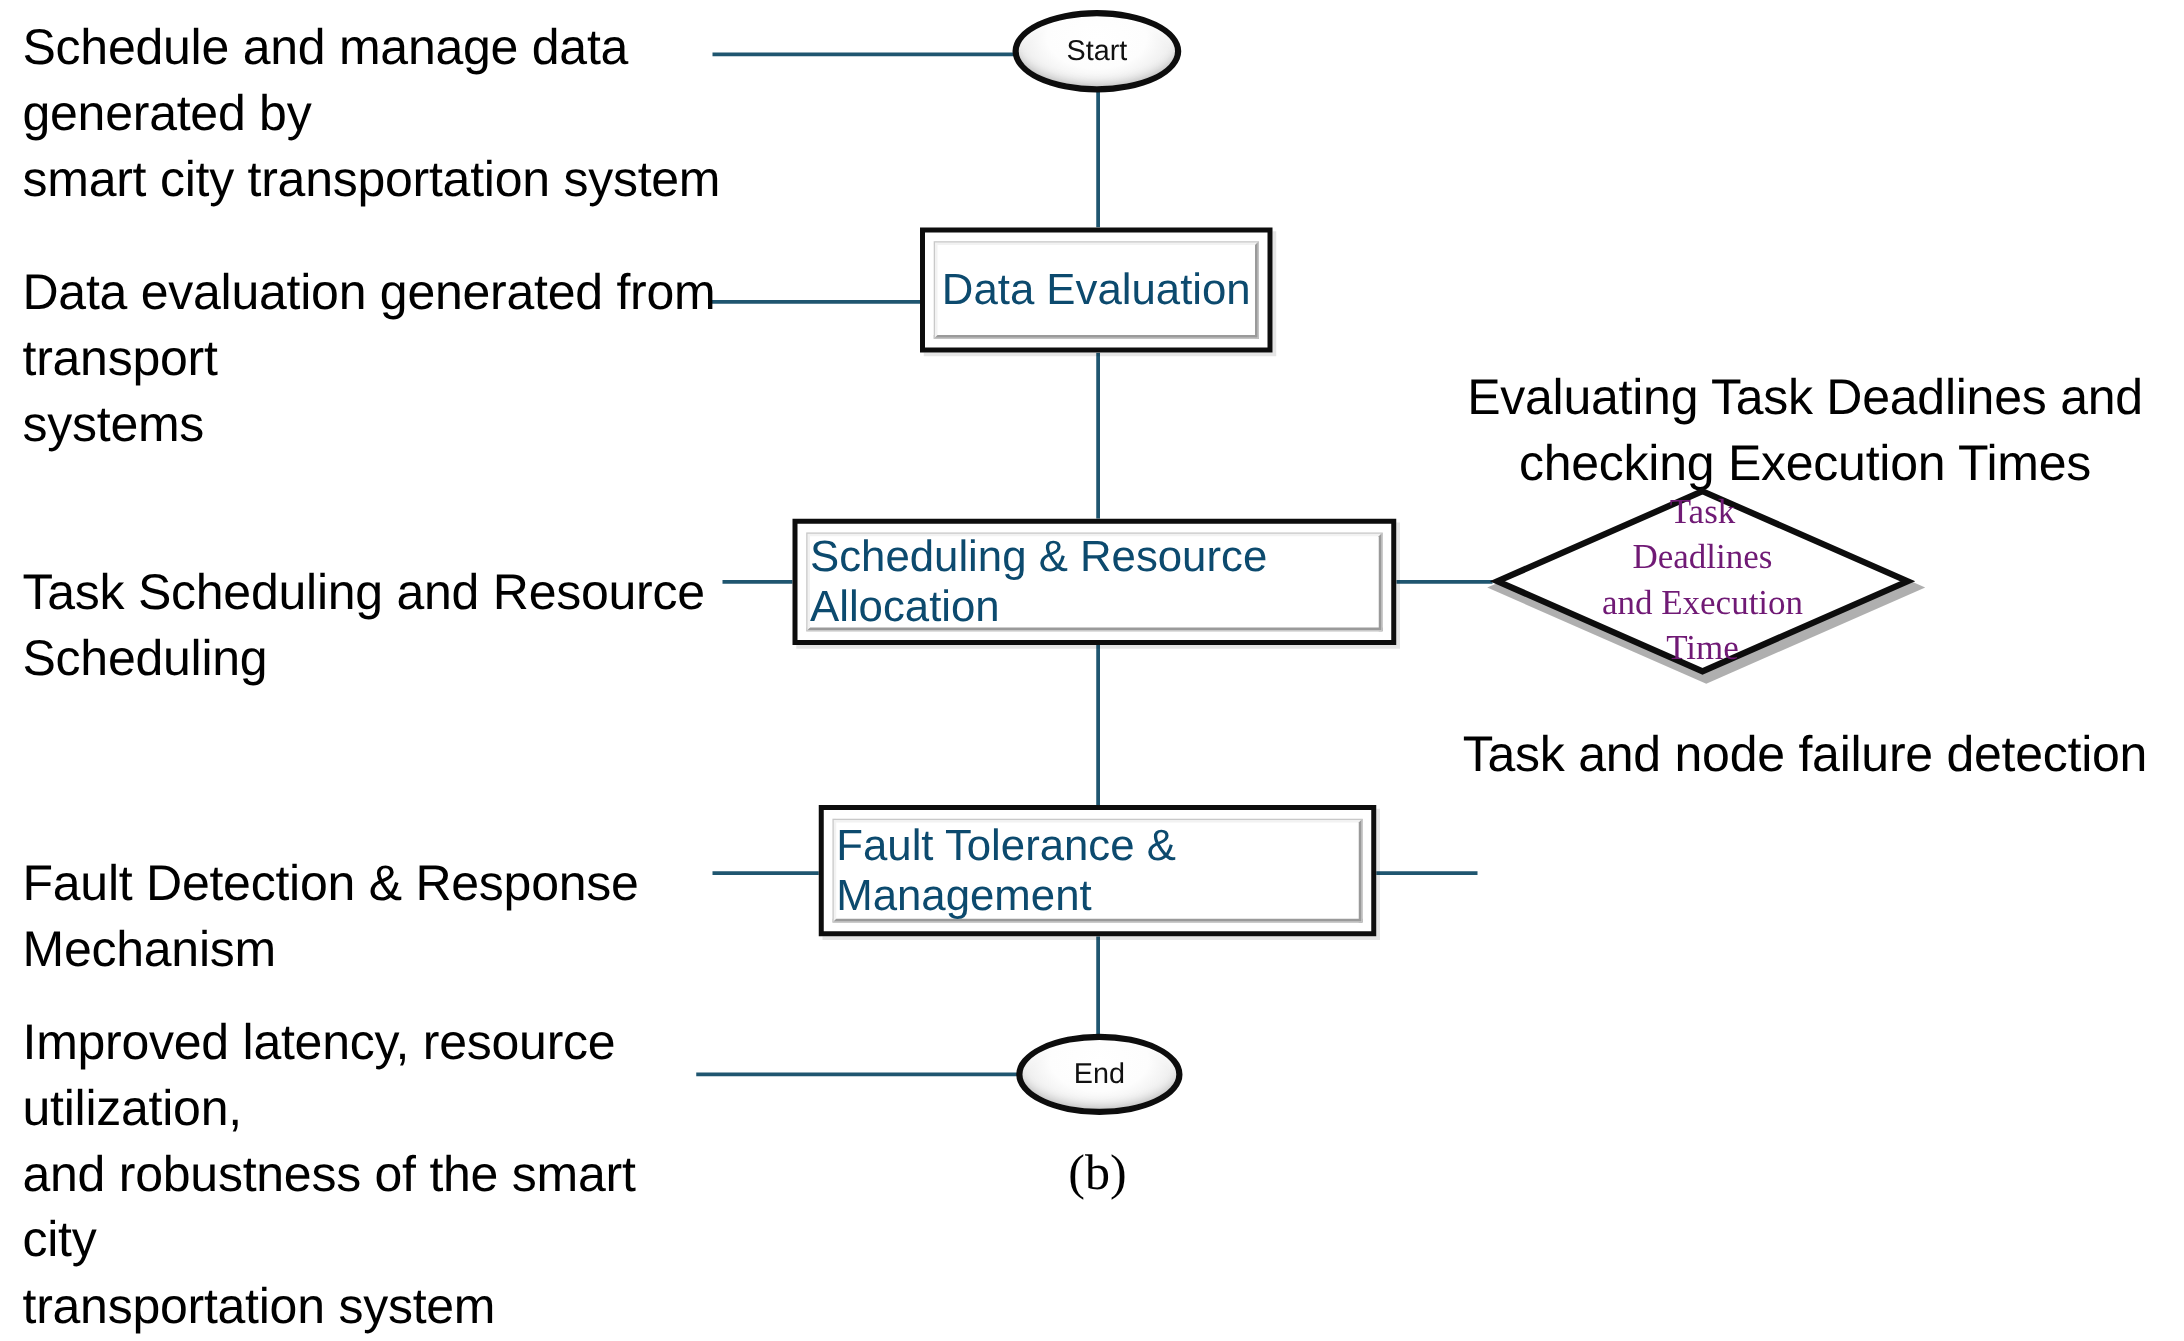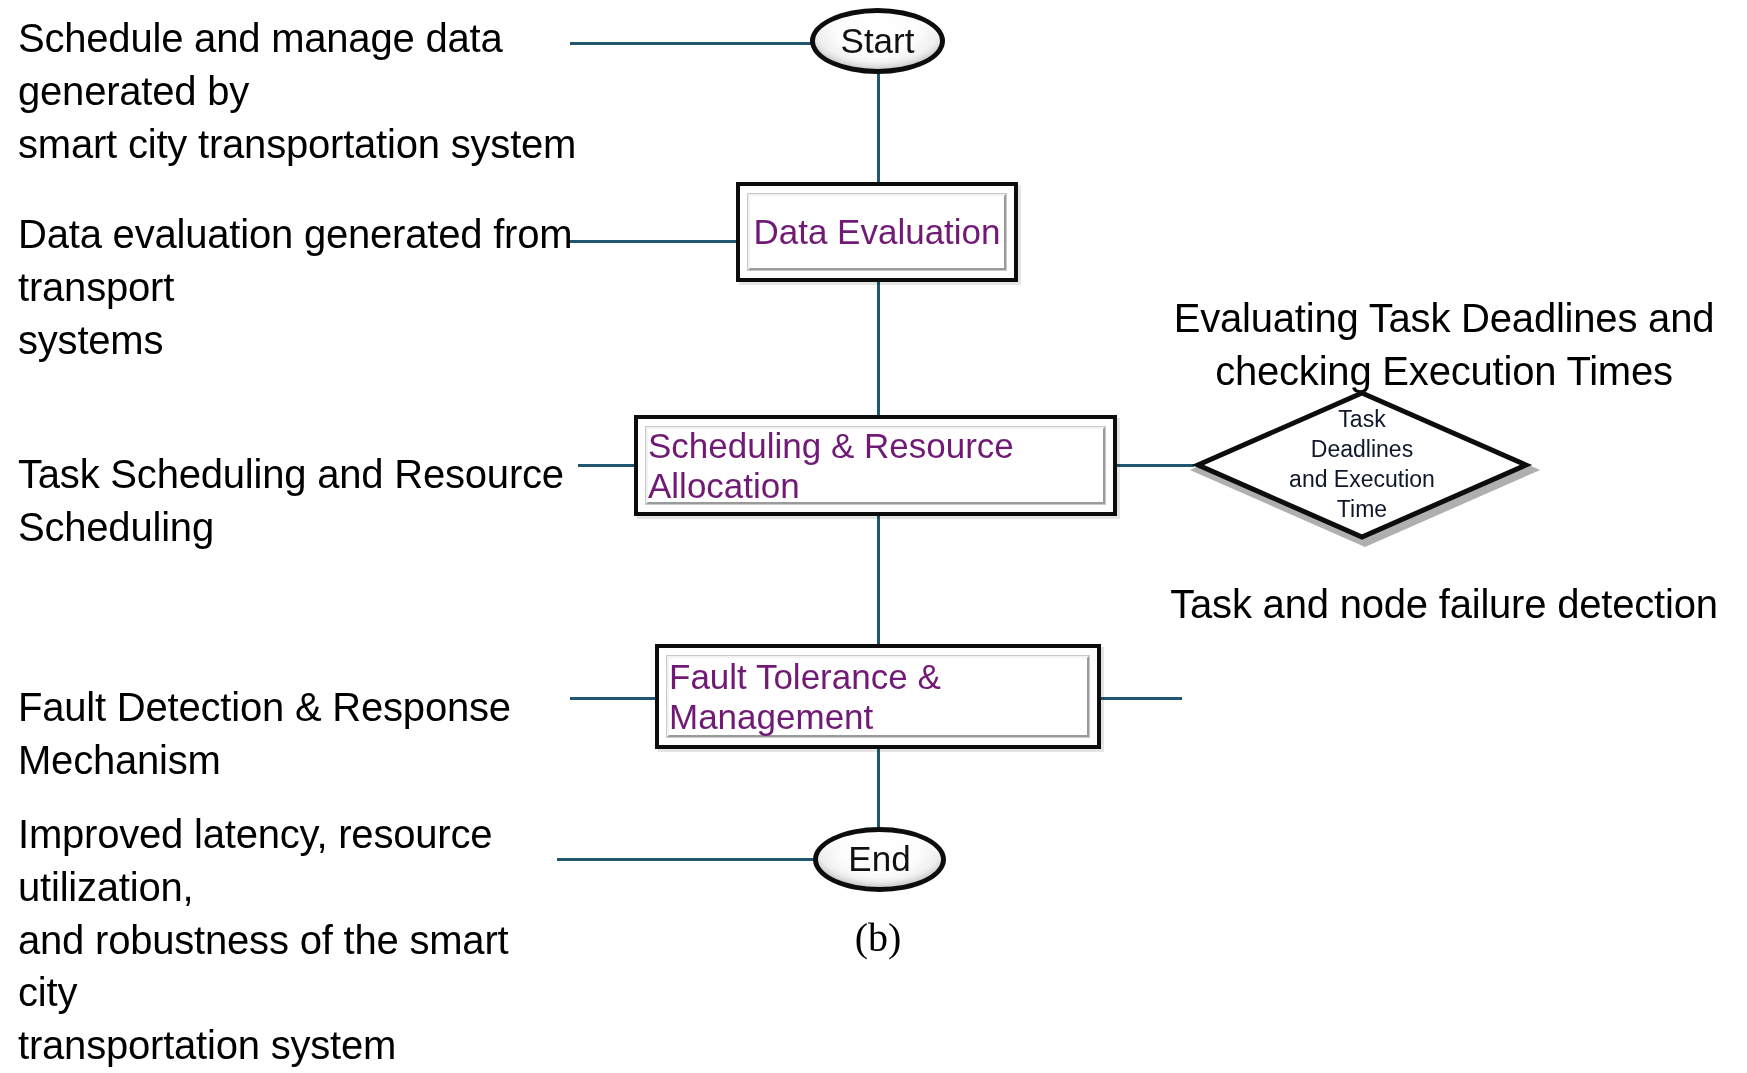--- a/index.html
+++ b/index.html
@@ -45,21 +45,21 @@
     background:
       radial-gradient(ellipse at 50% 30%, #ffffff 0%, #fdfdfd 45%, #e9e9e9 78%, #d8d8d8 100%);
     box-shadow: inset 0 -6px 9px -6px rgba(0,0,0,.28),
                 inset 0 6px 9px -6px rgba(255,255,255,.9);
     display: flex;
     align-items: center;
     justify-content: center;
     box-sizing: border-box;
   }
   .terminator span {
-    font-size: 35px;
+    font-size: 23px;
     color: #111111;
     line-height: 1;
     position: relative;
     top: -1px;
   }
 
   
   .process {
     position: absolute;
     box-sizing: border-box;
@@ -83,21 +83,21 @@
   }
   .process .inner::after {
     content: "";
     position: absolute;
     inset: 7px;
     border: 1px solid #c9c9c9;
     pointer-events: none;
   }
   .process span {
     font-size: 35px;
-    color: #701a75;
+    color: #0c4a6e;
     position: relative;
     z-index: 2;
   }
 
   
   .decision {
     position: absolute;
   }
   .decision svg {
     position: absolute;
@@ -106,25 +106,26 @@
     height: 100%;
     overflow: visible;
   }
   .decision .dtext {
     position: absolute;
     left: 50%;
     top: 50%;
     transform: translate(-50%, -50%);
     width: 74%;
     text-align: center;
-    font-size: 23px;
+    font-size: 28px;
     line-height: 1.30;
-    color: #0f172a;
+    color: #701a75;
     white-space: pre-line;
     z-index: 3;
+    font-family: Liberation Serif, serif;
   }
 
   
   .caption {
     position: absolute;
     font-family: "Liberation Serif", serif;
     font-size: 40px;
     color: #000000;
     text-align: center;
   }

